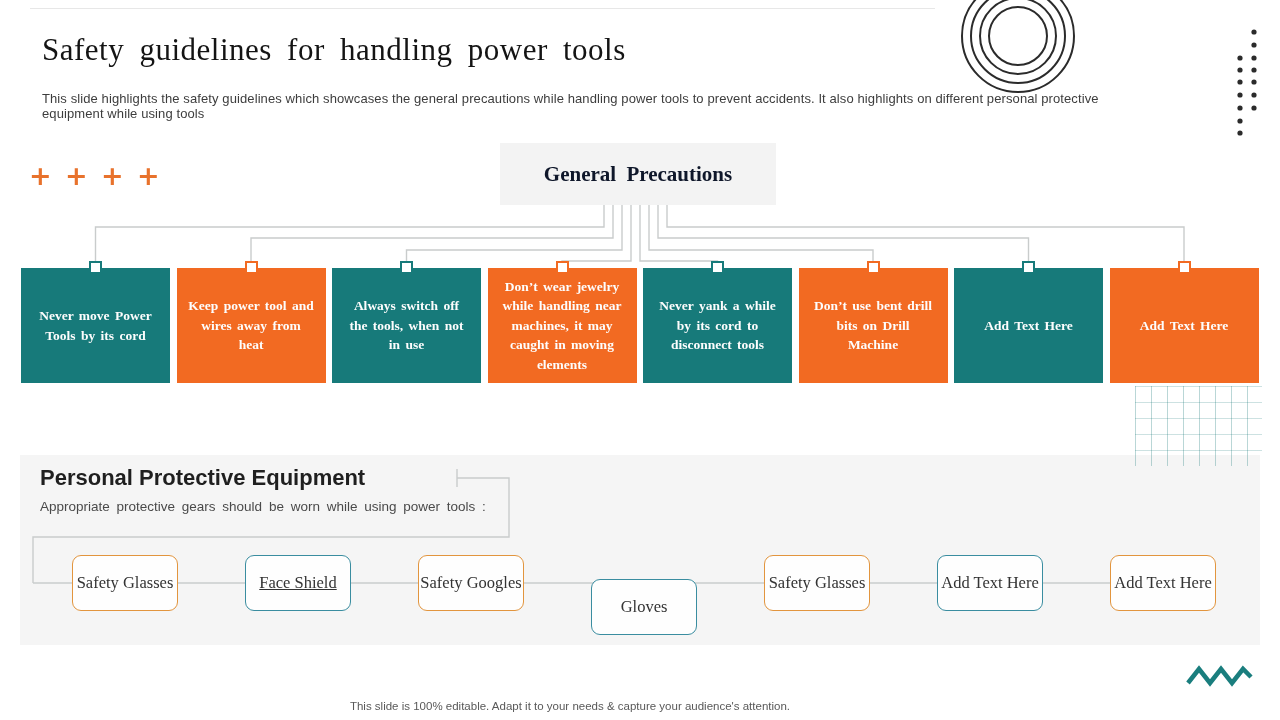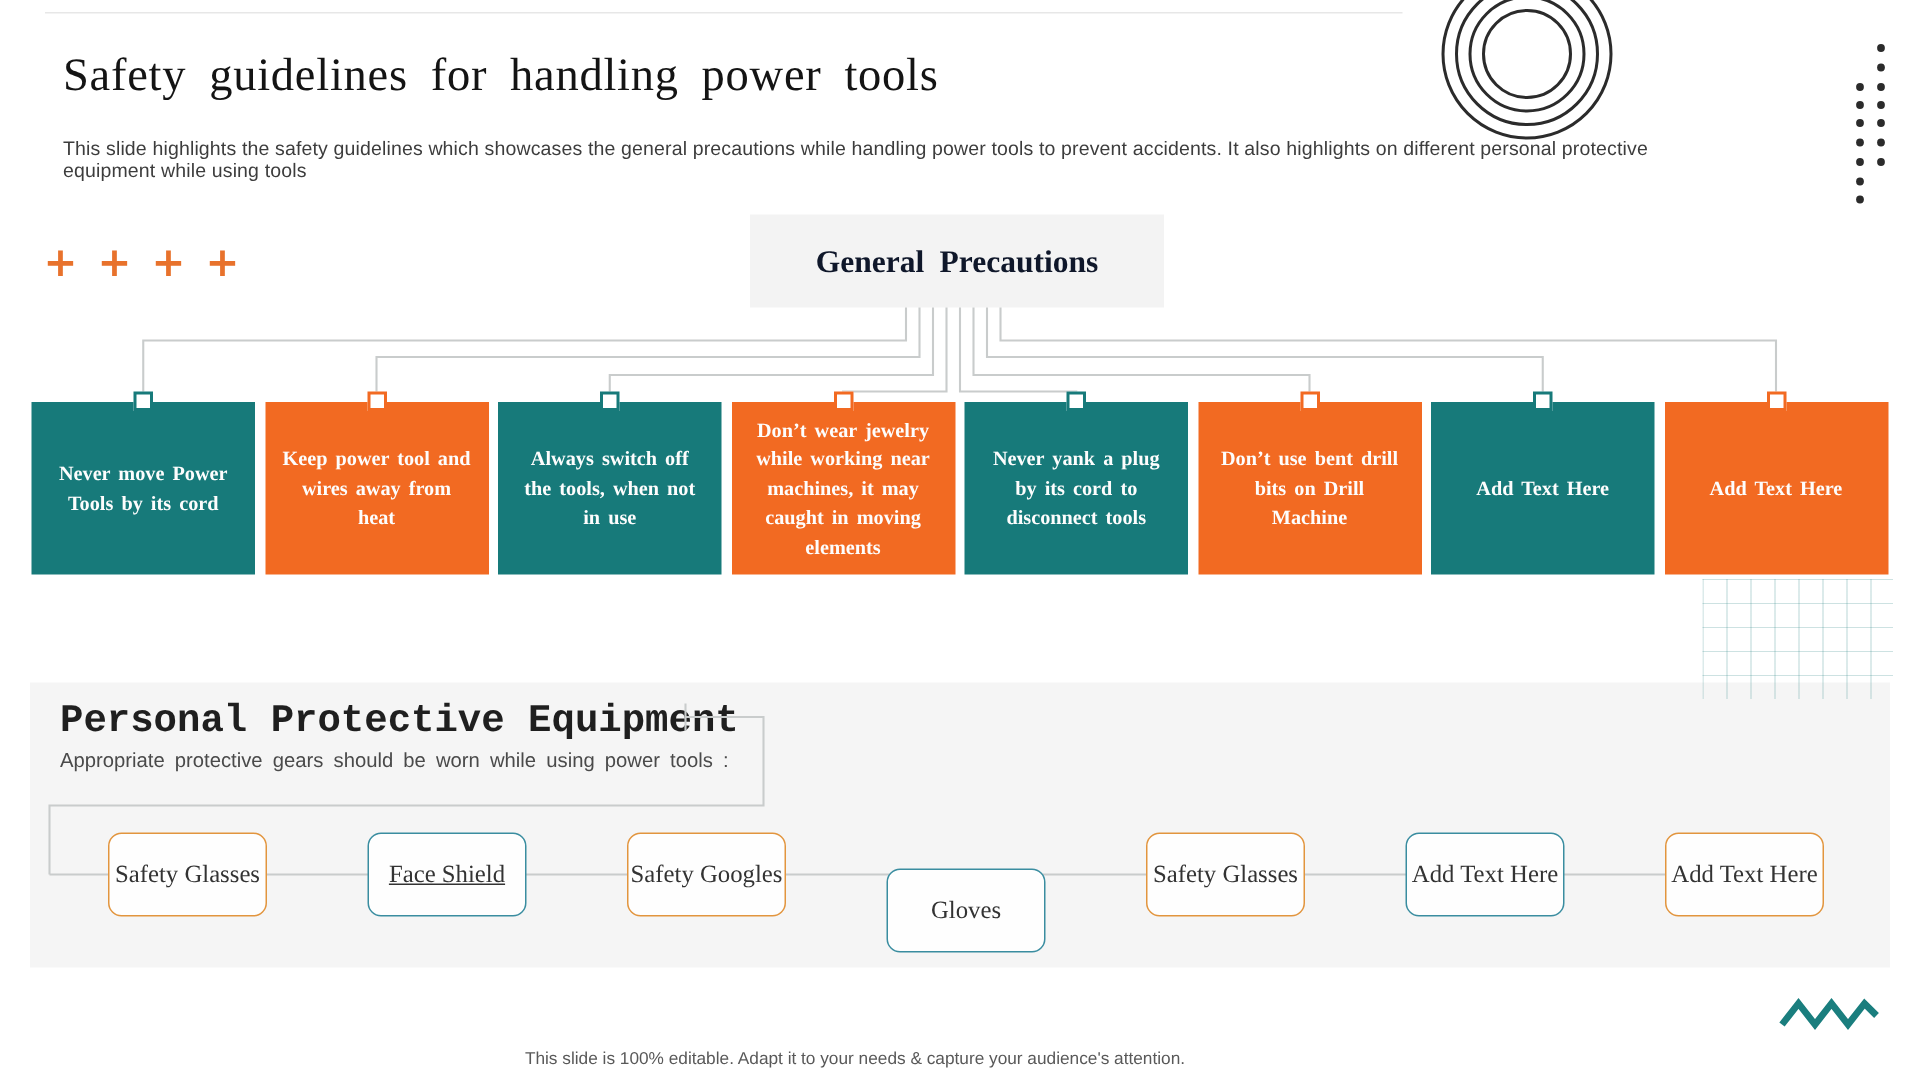--- a/index.html
+++ b/index.html
@@ -77,22 +77,22 @@
     background-size: 16px 16px;
     z-index: 5;
   }
 
   .ppe-panel {
     position: absolute; left: 20px; top: 455px; width: 1240px; height: 190px;
     background: #f5f5f5;
   }
   .ppe-title {
     position: absolute; left: 20px; top: 10px;
-    font-family: Liberation Mono, monospace;
-    font-size: 26px; font-weight: 700; color: #1f1f1f;
+    font-family: Liberation Sans, sans-serif;
+    font-size: 22px; font-weight: 700; color: #1f1f1f;
   }
   .ppe-subtitle {
     position: absolute; left: 20px; top: 44px;
     font-size: 13.5px; color: #4a4a4a; word-spacing: 3px;
   }
 
   .ppe-item {
     position: absolute; top: 555px; width: 106px; height: 56px;
     background: #fefefe; border-radius: 9px;
     display: flex; align-items: center; justify-content: center;
@@ -166,23 +166,23 @@
       </g>
     </svg>
 
   <div id="precaution-row">
       <div class="precaution-box teal" style="left: 21px;">Never move Power Tools by its cord</div>
       <div class="marker-square teal" style="left: 89px;"></div>
       <div class="precaution-box orange" style="left: 176.5px;">Keep power tool and wires away from heat</div>
       <div class="marker-square orange" style="left: 244.5px;"></div>
       <div class="precaution-box teal" style="left: 332px;">Always switch off the tools, when not in use</div>
       <div class="marker-square teal" style="left: 400px;"></div>
-      <div class="precaution-box orange" style="left: 487.5px;">Don’t wear jewelry while working near machines, it may caught in moving elements</div>
+      <div class="precaution-box orange" style="left: 487.5px;">Don’t wear jewelry while handling near machines, it may caught in moving elements</div>
       <div class="marker-square orange" style="left: 555.5px;"></div>
-      <div class="precaution-box teal" style="left: 643px;">Never yank a plug by its cord to disconnect tools</div>
+      <div class="precaution-box teal" style="left: 643px;">Never yank a while by its cord to disconnect tools</div>
       <div class="marker-square teal" style="left: 711px;"></div>
       <div class="precaution-box orange" style="left: 798.5px;">Don’t use bent drill bits on Drill Machine</div>
       <div class="marker-square orange" style="left: 866.5px;"></div>
       <div class="precaution-box teal" style="left: 954px;">Add Text Here</div>
       <div class="marker-square teal" style="left: 1022px;"></div>
       <div class="precaution-box orange" style="left: 1109.5px;">Add Text Here</div>
       <div class="marker-square orange" style="left: 1177.5px;"></div>
     </div>
 
   <div class="grid-decoration"></div>

